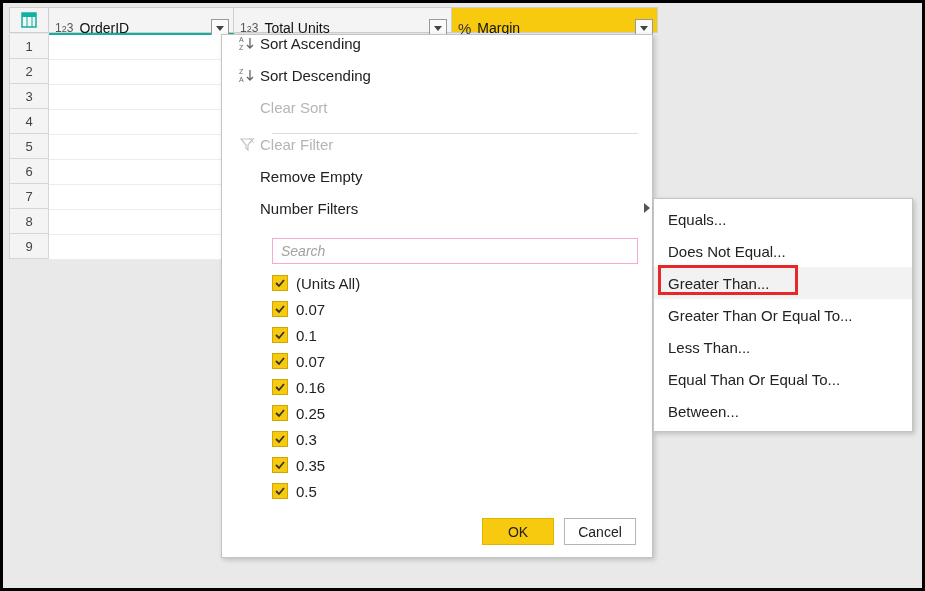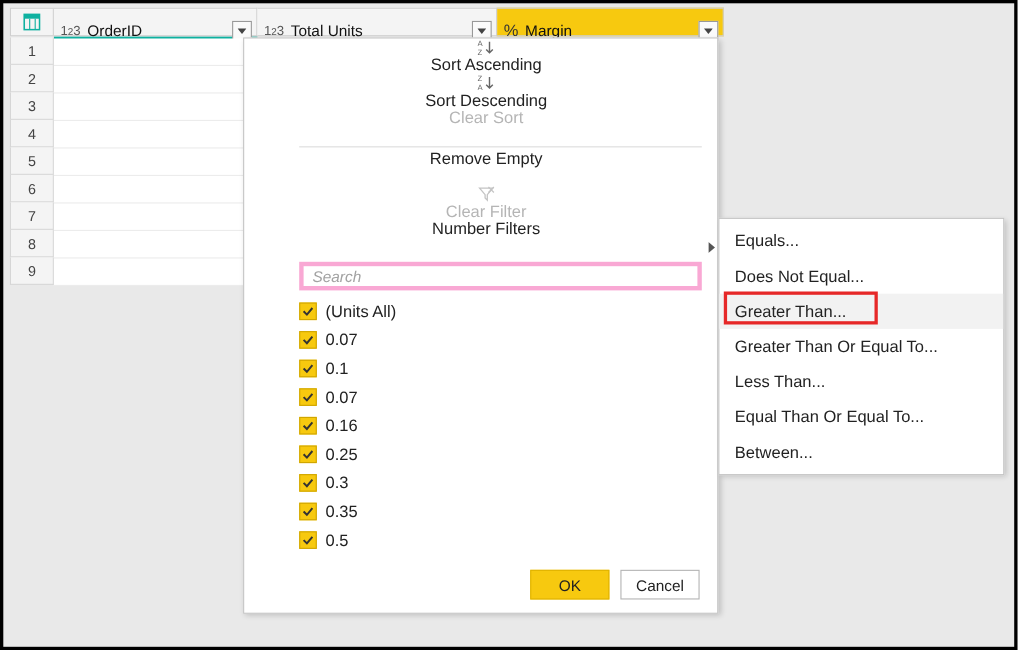--- a/index.html
+++ b/index.html
@@ -116,25 +116,24 @@
     position: absolute;
     top: 31px; left: 218px;
     width: 432px;
     background: #fff;
     border: 1px solid #c4c4c4;
     box-shadow: 2px 2px 5px rgba(0,0,0,0.18);
     padding-bottom: 12px;
   }
   .fp-item {
     display: flex;
-    align-items: center;
+    align-items: flex-start;
     height: 32px;
     padding: 0 2px 0 12px;
     cursor: pointer;
-    flex-direction: column;
   }
   .fp-icon {
     width: 26px;
     display: flex;
     align-items: center;
     justify-content: center;
     color: #666;
   }
   .fp-icon svg { width: 16px; height: 16px; }
   .fp-label { flex: 1; color: #222; font-size: 15px; }
@@ -144,21 +143,21 @@
     margin-left: auto;
     color: #555;
   }
   .fp-sep {
     height: 1px;
     background: #dcdcdc;
     margin: 2px 14px 2px 50px;
   }
   .search-box {
     margin: 6px 14px 6px 50px;
-    border: 4px solid #f9a8d4;
+    border: 1px solid #f9a8d4;
     height: 26px;
     display: flex;
     align-items: center;
     padding: 0 8px;
     color: #a2a2a2;
     font-style: italic;
     font-size: 14px;
   }
   .check-list {
     margin: 4px 14px 10px 50px;
@@ -319,36 +318,36 @@
             <path d="M11 3 L11 13 M8 10 L11 13 L14 10" stroke="#666" fill="none" stroke-width="1.3"></path>
           </svg>
       </span>
       <span class="fp-label">Sort Descending</span>
     </div>
     <div class="fp-item disabled">
       <span class="fp-icon"></span>
       <span class="fp-label">Clear Sort</span>
     </div>
     <div class="fp-sep"></div>
-    <div class="fp-item">
-      <span class="fp-icon"></span>
-      <span class="fp-label">Remove Empty</span>
-    </div>
     <div class="fp-item disabled">
       <span class="fp-icon">
         <svg viewBox="0 0 16 16">
             <path d="M2 3 L14 3 L9 9 L9 14 L7 12 L7 9 Z" fill="none" stroke="#c4c4c4" stroke-width="1.2"></path>
             <line x1="10" y1="2" x2="15" y2="7" stroke="#c4c4c4"></line>
             <line x1="15" y1="2" x2="10" y2="7" stroke="#c4c4c4"></line>
           </svg>
       </span>
       <span class="fp-label">Clear Filter</span>
     </div>
     <div class="fp-item">
       <span class="fp-icon"></span>
+      <span class="fp-label">Remove Empty</span>
+    </div>
+    <div class="fp-item">
+      <span class="fp-icon"></span>
       <span class="fp-label">Number Filters</span>
       <span class="arrow">
         <svg width="6" height="10" viewBox="0 0 6 10">
             <path d="M0 0 L6 5 L0 10 Z" fill="#555"></path>
           </svg>
       </span>
     </div>
 
     <div class="search-box">
       <span>Search</span>

